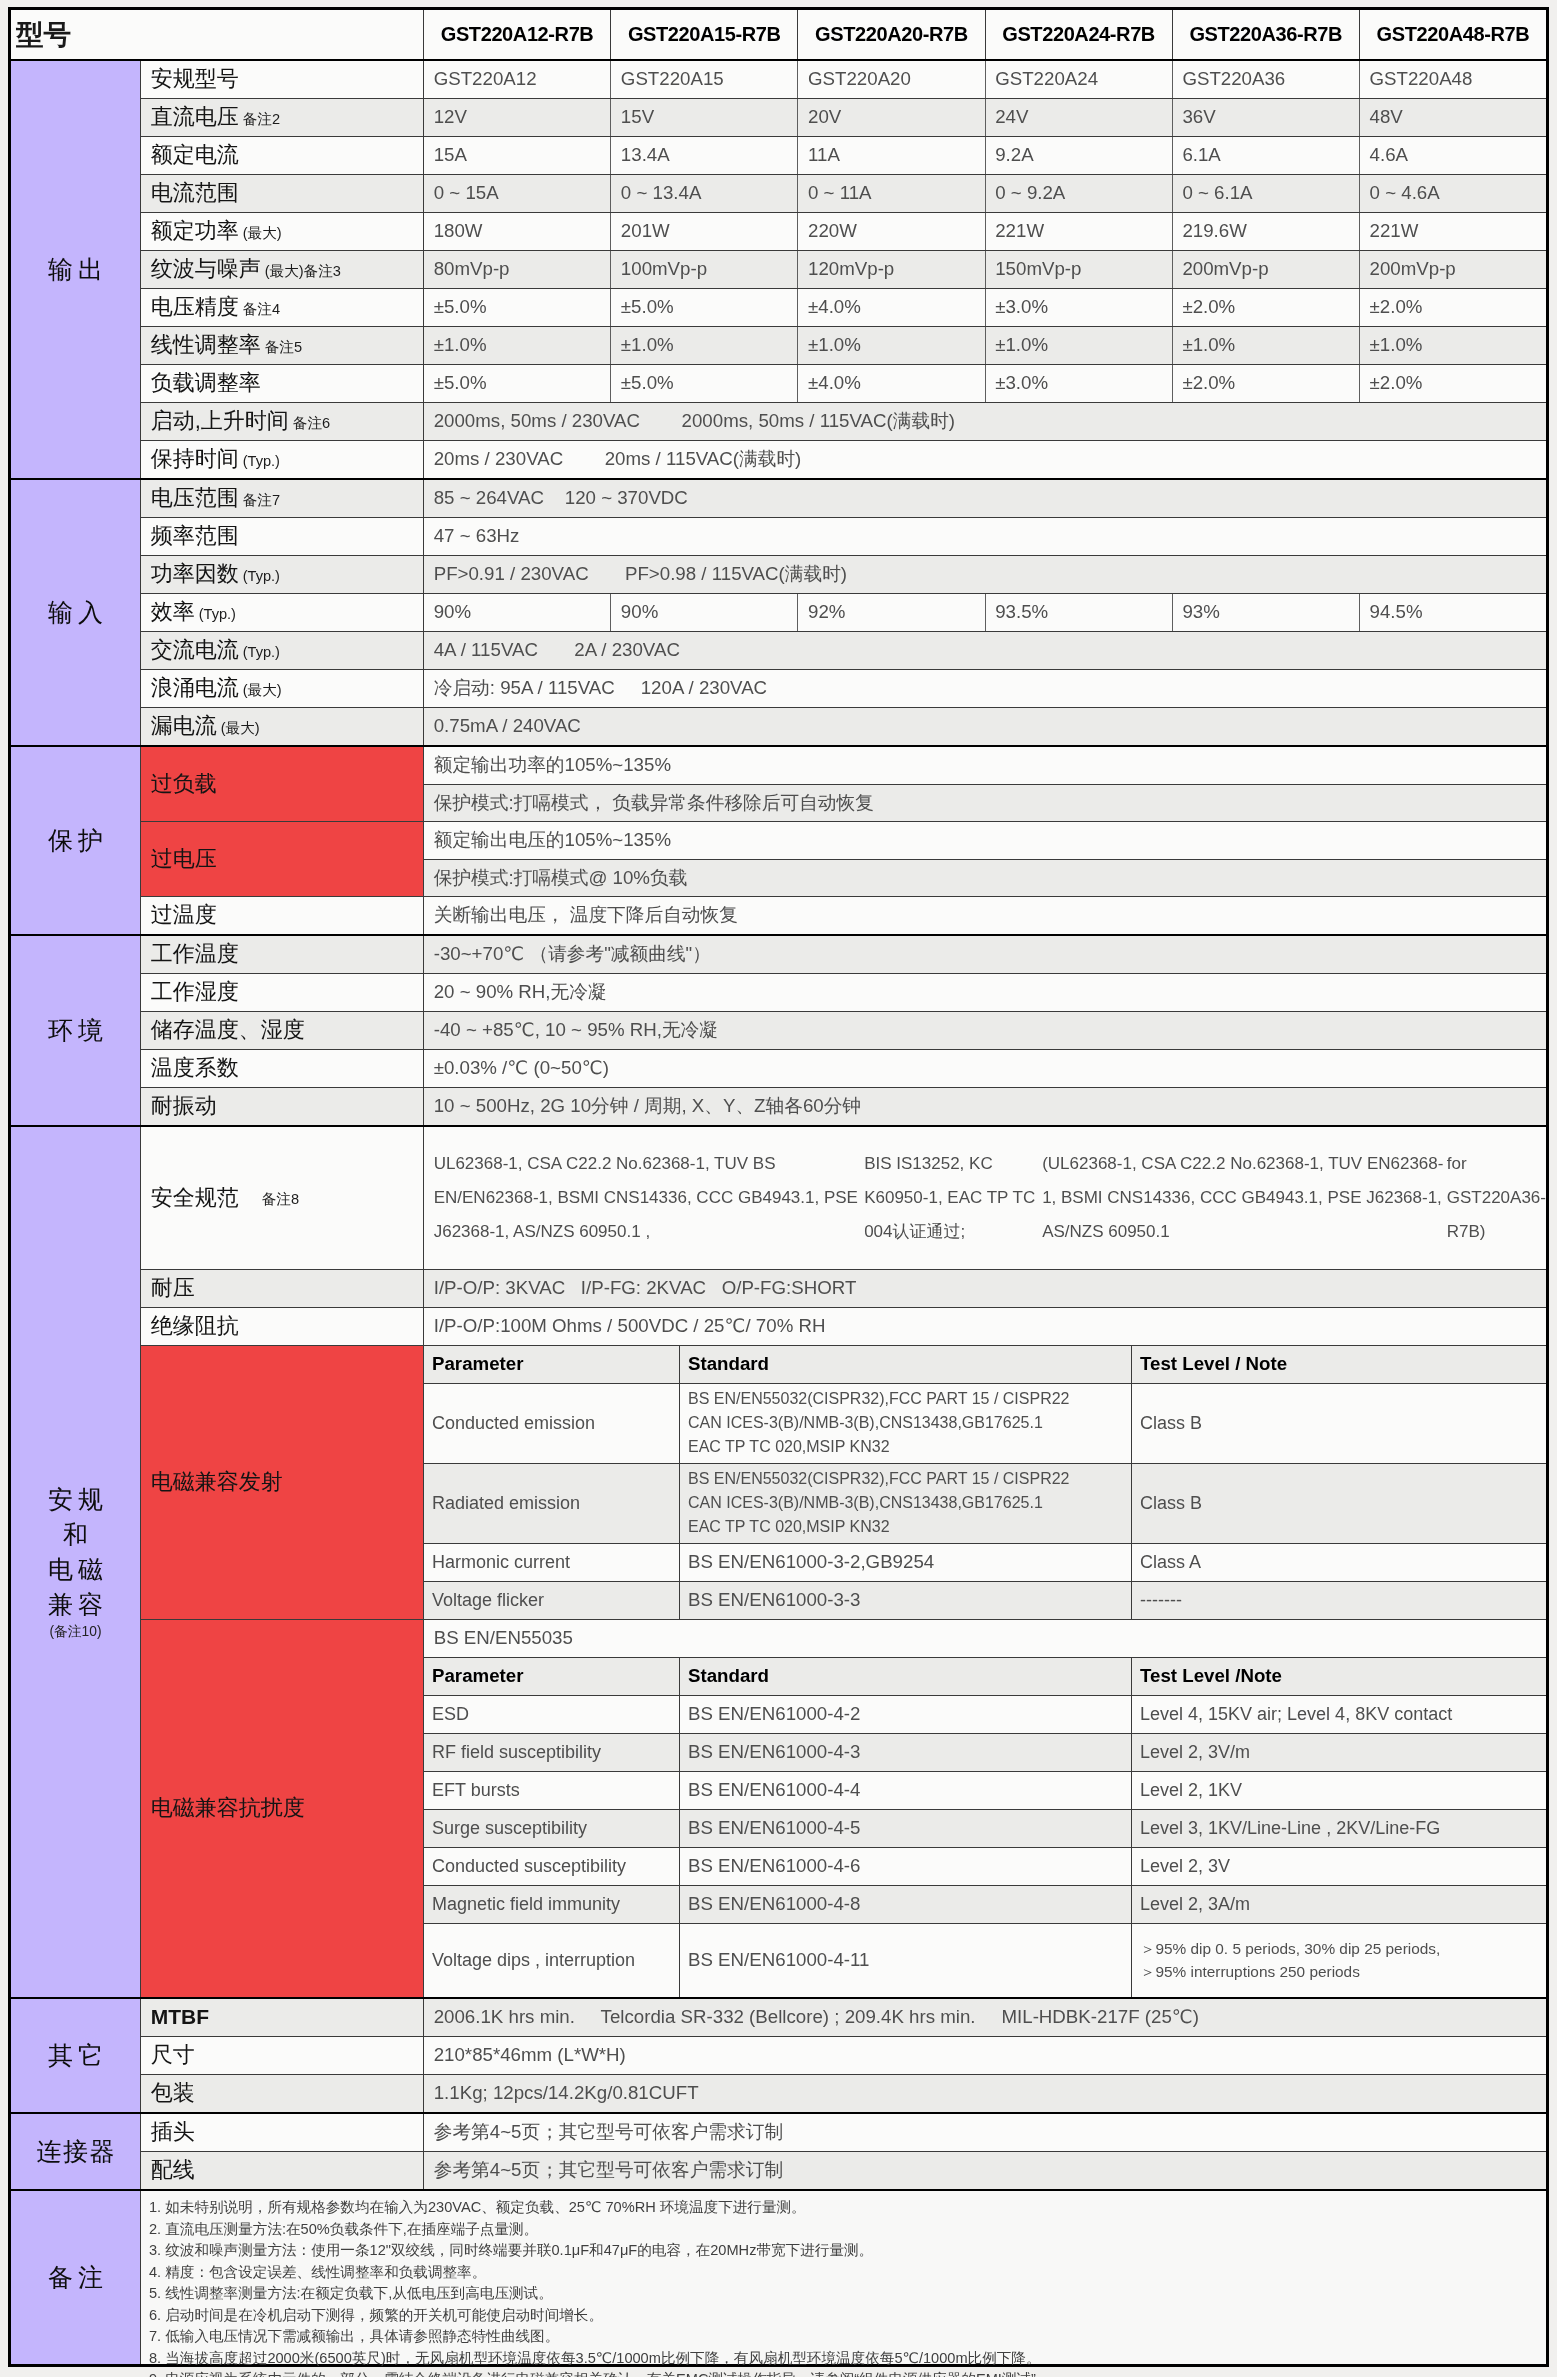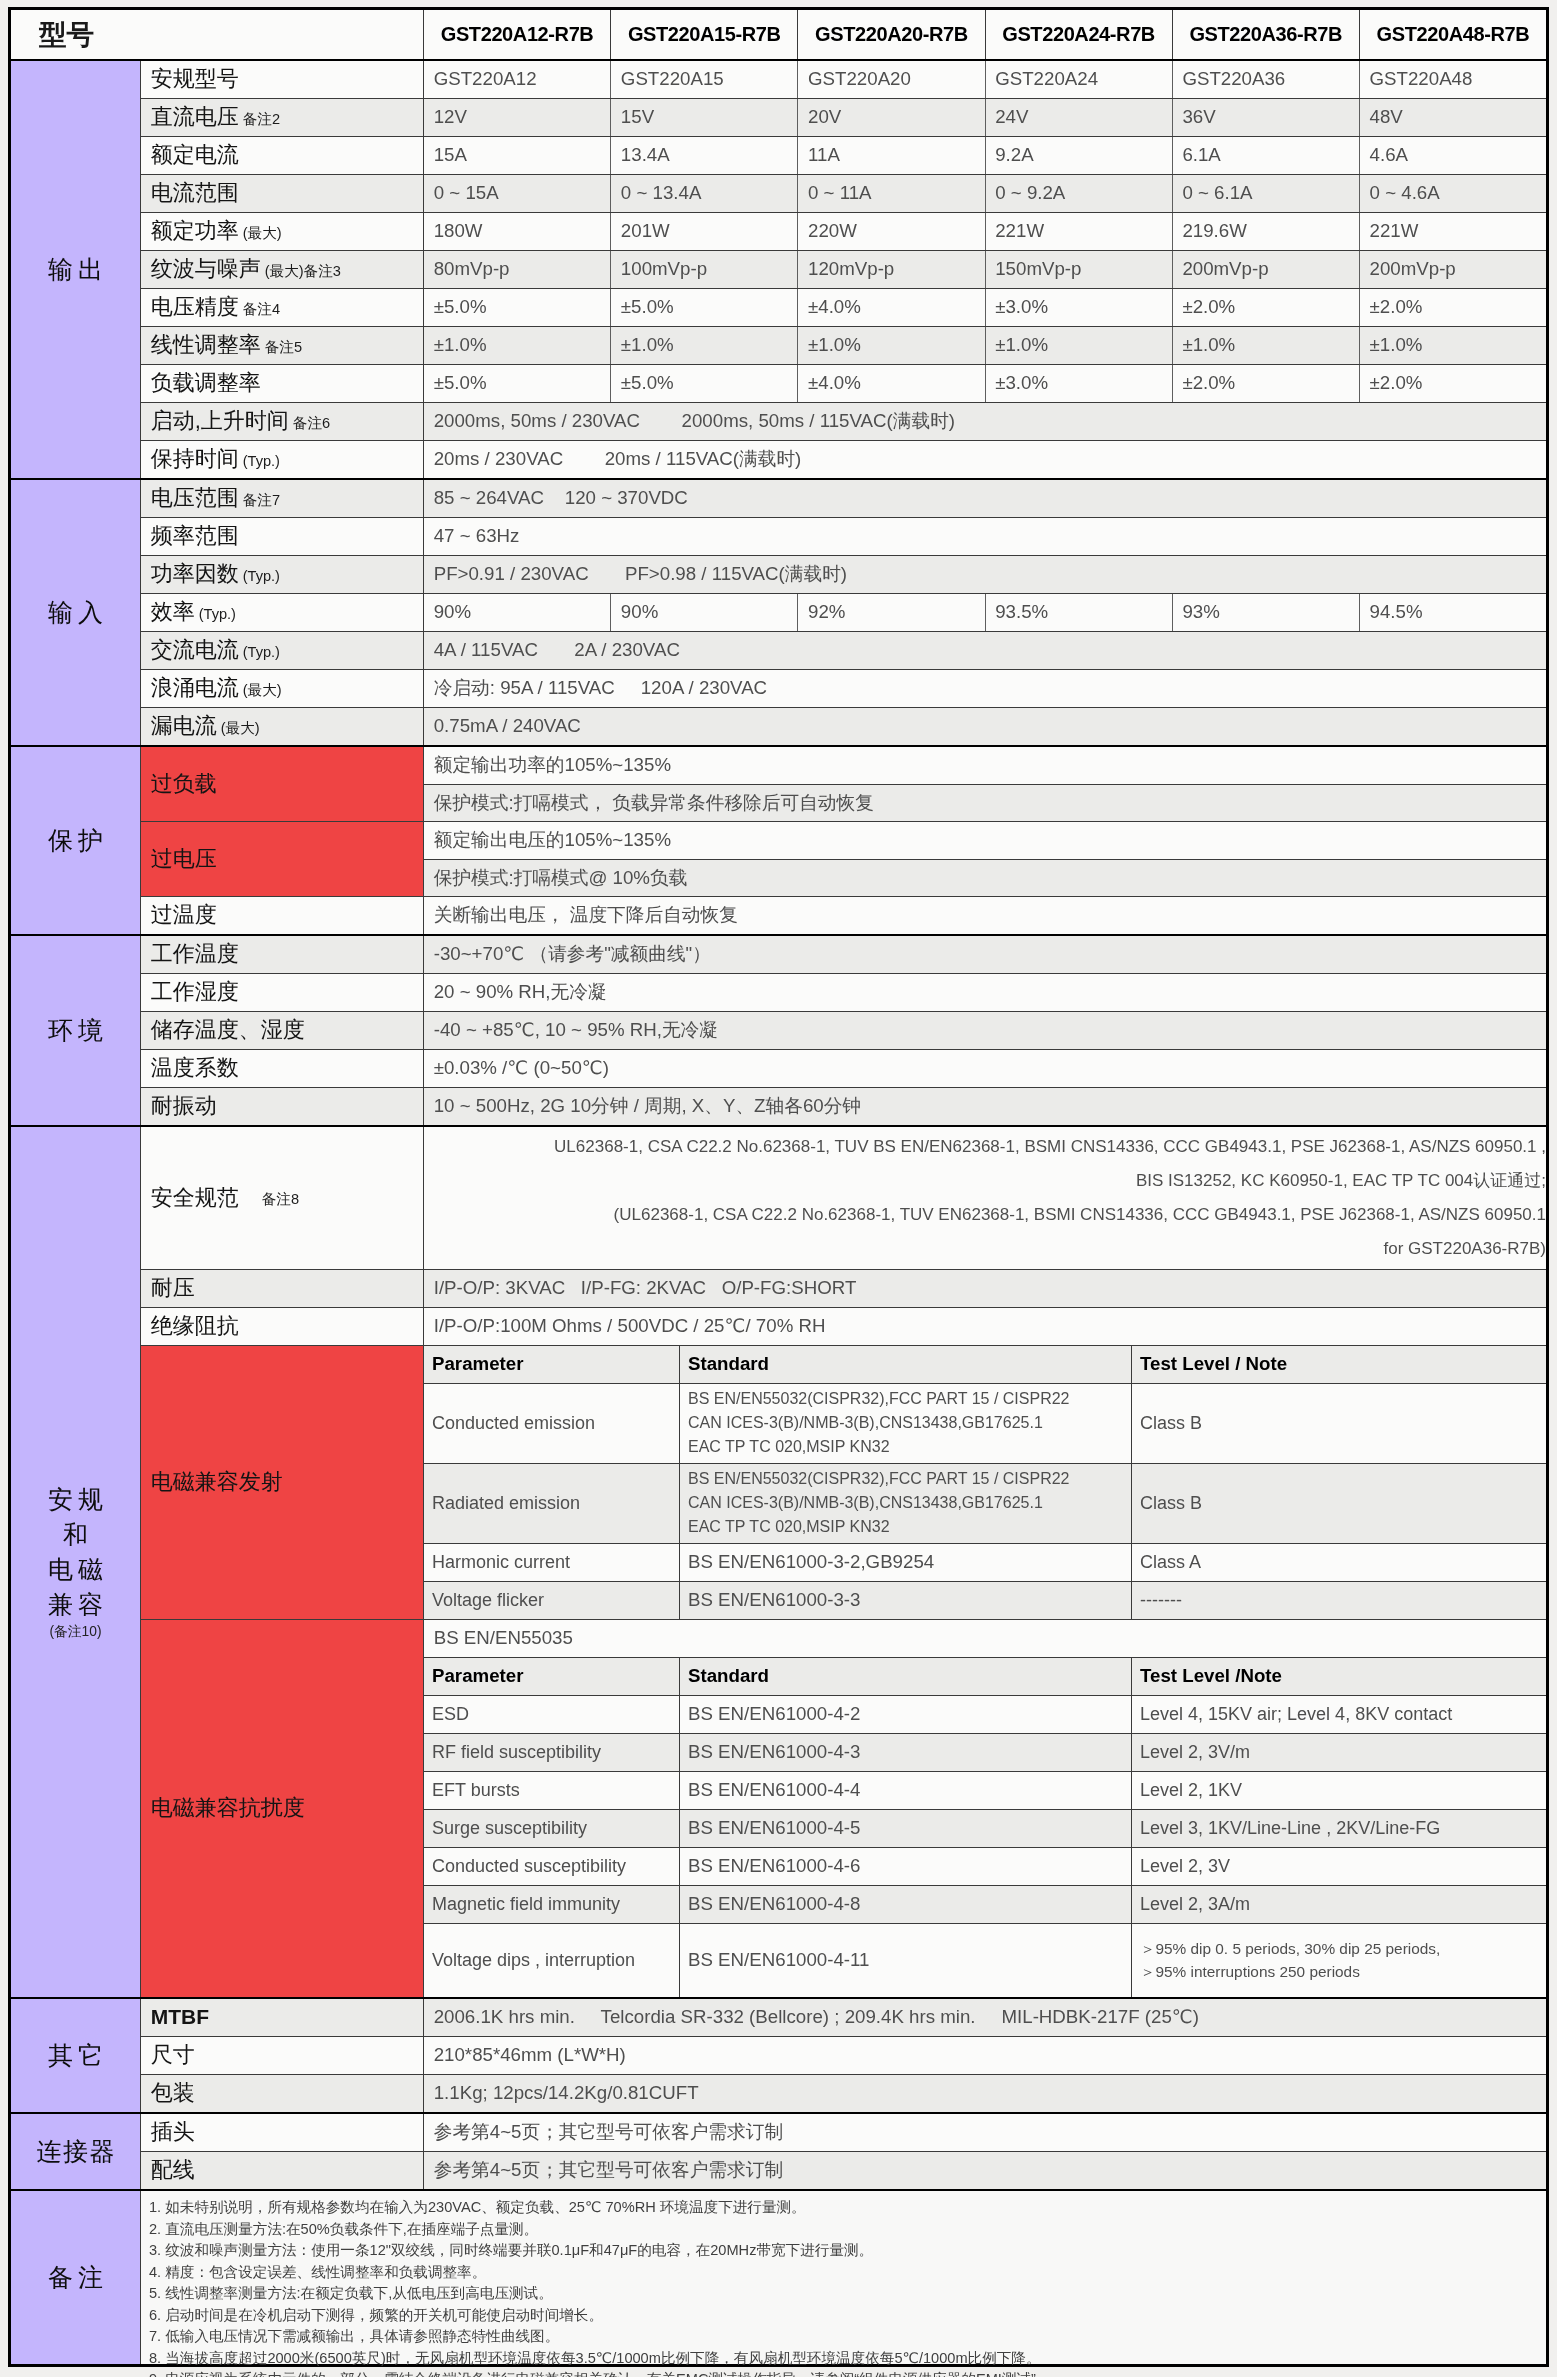--- a/index.html
+++ b/index.html
@@ -9,21 +9,21 @@
     font-family:"Liberation Sans","DejaVu Sans",sans-serif;
     color:#1a1a1a;
   }
   .sheet{
     position:absolute;left:8px;top:6.5px;right:8px;bottom:9.7px;
     border:3.2px solid #000;background:#fff;
     display:flex;flex-direction:column;box-sizing:border-box;
   }
   
   .hrow{display:flex;height:49px;flex:none;border-bottom:2.4px solid #000;background:#fbfbfa;}
-  .corner{width:413px;flex:none;display:flex;align-items:center;padding-left:28px;
+  .corner{width:413px;flex:none;display:flex;align-items:center;padding-left:5px;
     font-size:27.6px;font-weight:600;box-sizing:border-box;border-right:1.6px solid #3a3a3a;}
   .mcol{flex:1;display:flex;align-items:center;justify-content:center;
     font-size:20px;font-weight:bold;letter-spacing:-0.4px;color:#000;
     border-right:1.6px solid #3a3a3a;overflow:hidden;}
   .mcol:last-child{border-right:none;}
   
   .section{display:flex;border-top:2.4px solid #000;flex:none;}
   .section.first{border-top:none;}
   .gcell{width:130px;flex:none;display:flex;flex-direction:column;align-items:center;justify-content:center;
     border-right:1.6px solid #3a3a3a;background:#c4b5fd;box-sizing:border-box;}
@@ -39,21 +39,21 @@
   .plab{width:283px;flex:none;display:flex;align-items:center;padding-left:9.7px;
     border-right:1.6px solid #3a3a3a;box-sizing:border-box;overflow:hidden;}
   .pl{font-size:22px;color:#141414;white-space:nowrap;}
   .psub{font-size:14.6px;color:#1c1c1c;margin-left:4px;white-space:nowrap;padding-top:4.9px;}
   .vals{flex:1;display:flex;min-width:0;}
   .v{flex:1;display:flex;align-items:center;padding-left:9.7px;font-size:18.7px;color:#4e4e4e;
     border-right:1.6px solid #5e5e5e;overflow:hidden;box-sizing:border-box;}
   .v:last-child{border-right:none;}
   .vspan{flex:1;display:flex;align-items:center;padding-left:9.7px;font-size:18.7px;color:#4e4e4e;
     white-space:pre-wrap;overflow:hidden;box-sizing:border-box;}
-  .vspan.col{flex-direction:column;align-items:flex-end;justify-content:center;white-space:normal;}
+  .vspan.col{flex-direction:row;align-items:center;justify-content:center;white-space:normal;}
   .vspan.col div{font-size:17px;line-height:34px;color:#4e4e4e;}
   
   .sw{background:#fbfbfa;}
   .sg{background:#ebebe9;}
   .plab.solo{background:#ef4444;}
   
   .stack{flex:1;display:flex;flex-direction:column;min-width:0;}
   .line{display:flex;align-items:center;height:37px;flex:none;padding-left:9.7px;
     font-size:18.7px;color:#4e4e4e;border-top:1.6px solid #3a3a3a;box-sizing:border-box;overflow:hidden;}
   .stack > .line:first-child,.stack > .strow:first-child{border-top:none;}

